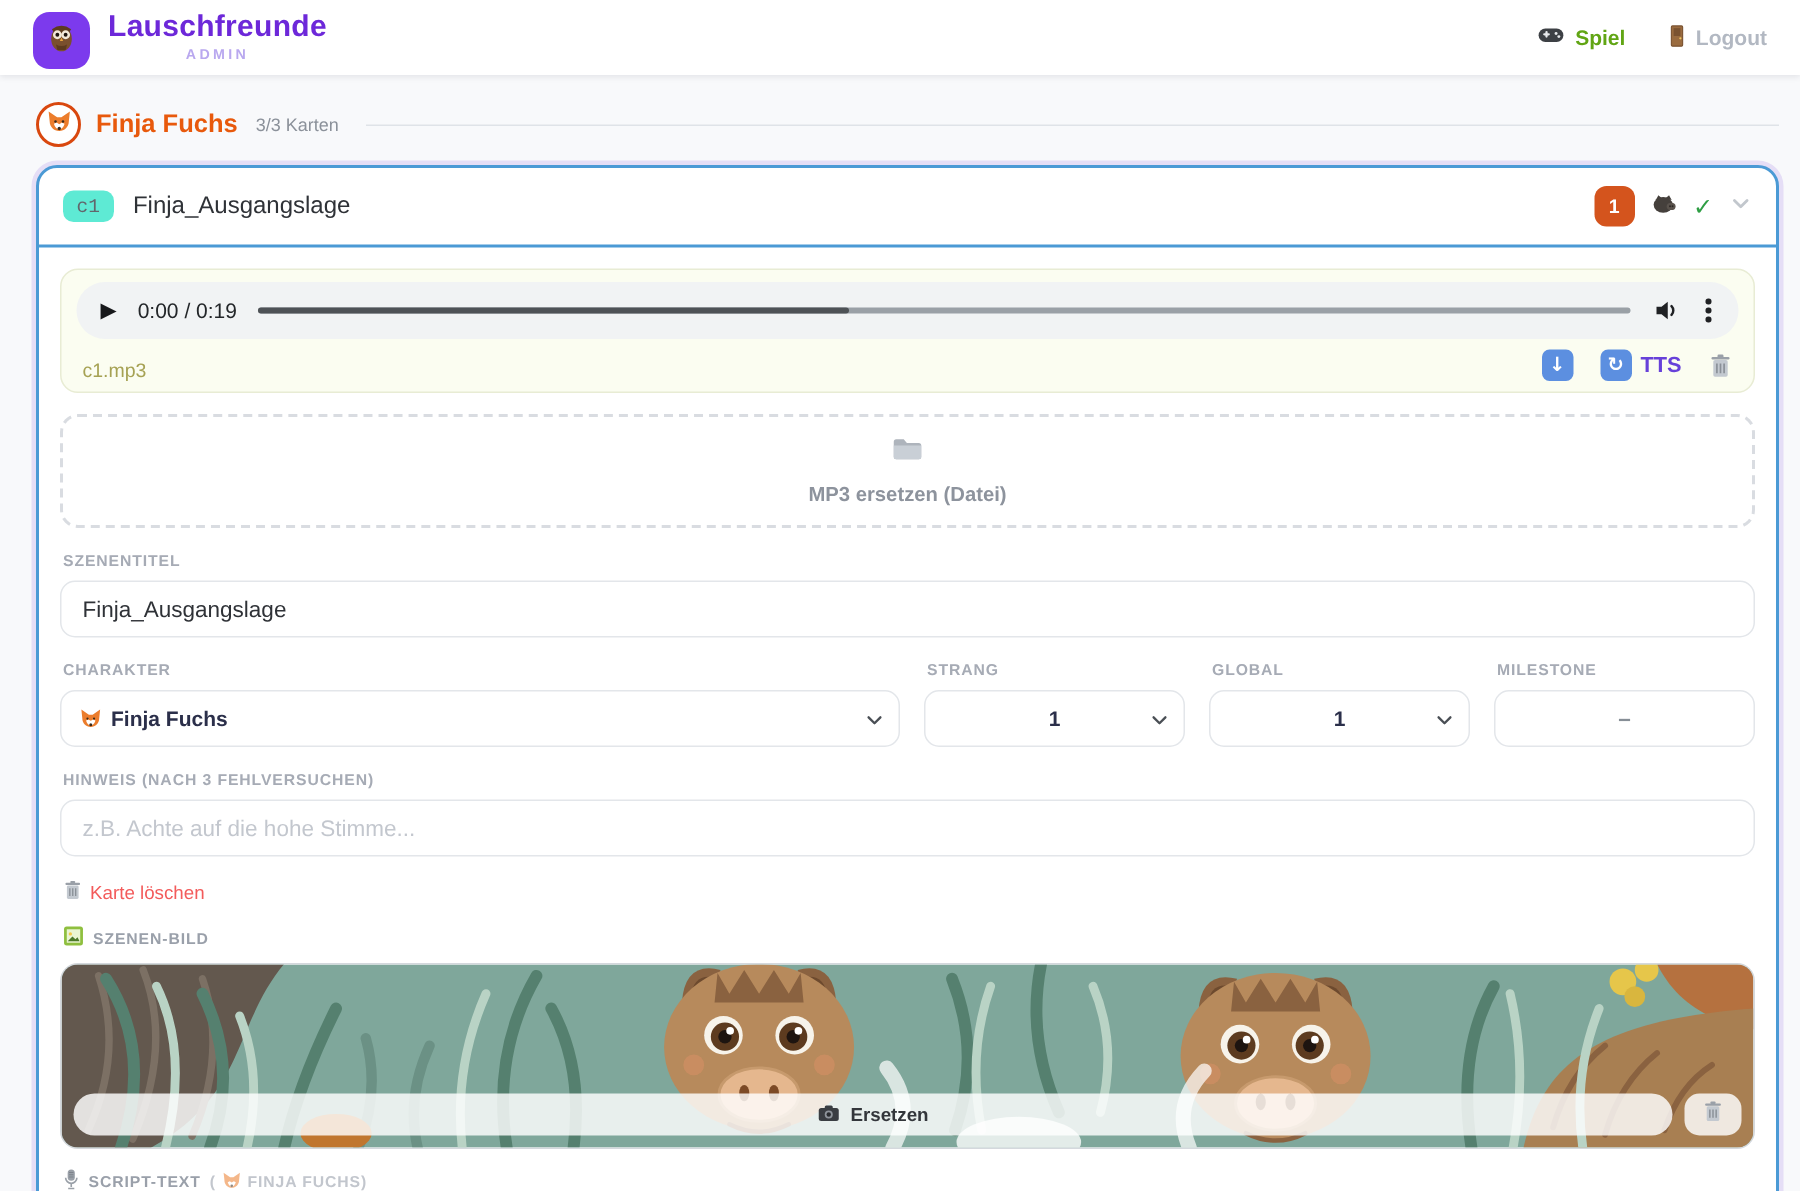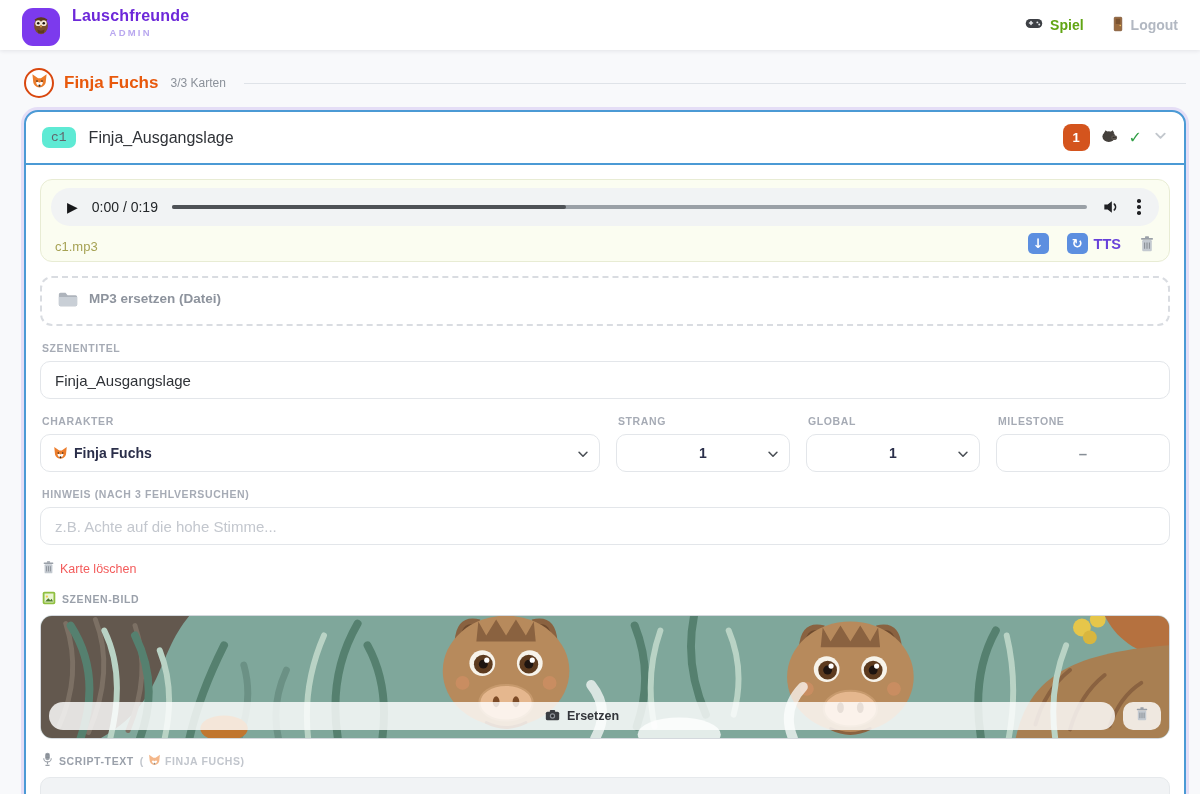--- a/index.html
+++ b/index.html
@@ -16,21 +16,21 @@
     box-shadow:0 1px 4px rgba(40,40,60,.10);
     display:flex; align-items:center; justify-content:space-between;
     padding:0 22px; position:relative; z-index:5;
   }
   .brand { display:flex; align-items:flex-start; gap:12px; }
   .logo {
     width:38px; height:38px; border-radius:11px; background:#7c3aed;
     display:flex; align-items:center; justify-content:center; margin-top:4px;
   }
   .brand-text { text-align:center; padding-top:3px; }
-  .app-title { color:#6d28d9; font-weight:bold; font-size:16px; letter-spacing:.2px; line-height:1.1; }
+  .app-title { color:#6d28d9; font-weight:bold; font-size:20px; letter-spacing:.2px; line-height:1.1; }
   .app-sub { color:#b9a8ef; font-size:9.5px; font-weight:bold; letter-spacing:2.2px; margin-top:2px; }
   .topnav { display:flex; align-items:center; gap:28px; }
   .nav-link { display:flex; align-items:center; gap:7px; font-weight:bold; font-size:14px; cursor:pointer; text-decoration:none; }
   .nav-link.spiel { color:#61a514; }
   .nav-link.logout { color:#b2b8c2; }
 
   
   main { padding:12px 14px 0 24px; }
   .section-row { display:flex; align-items:center; gap:10px; margin:6px 0 12px; }
   .avatar {
@@ -83,22 +83,22 @@
     width:21px; height:21px; border-radius:5px; background:#5c8fe0; color:#fff;
     display:flex; align-items:center; justify-content:center; font-size:13px; font-weight:bold;
     font-family:"DejaVu Sans",sans-serif; cursor:pointer;
   }
   .tts-btn { display:flex; align-items:center; gap:6px; color:#6741d9; font-weight:bold; font-size:14.5px; cursor:pointer; }
   .icon-btn { cursor:pointer; display:flex; align-items:center; }
 
   
   .upload-box {
     margin-top:14px; border:2px dashed #d9dce1; border-radius:12px;
-    padding:13px 16px; display:flex; gap:11px;
-    color:#8d939d; font-weight:bold; font-size:13.5px; cursor:pointer;
+    padding:13px 16px; display:flex; align-items:center; gap:11px;
+    color:#8d939d; font-weight:bold; font-size:13.5px; cursor:pointer;flex-direction:column;
   }
 
   
   .field-label { margin:16px 2px 7px; color:#a6abb5; font-size:10.5px; font-weight:bold; letter-spacing:.6px; }
   .text-input {
     width:100%; height:38px; border:1px solid #e3e6ea; border-radius:10px;
     padding:0 14px; font-size:15px; color:#2f3237; font-family:inherit; background:#fff; outline:none;
   }
   .text-input::placeholder { color:#c3c7ce; }
   .grid4 { display:grid; grid-template-columns:560px 1fr 1fr 1fr; gap:16px; margin-top:16px; }

